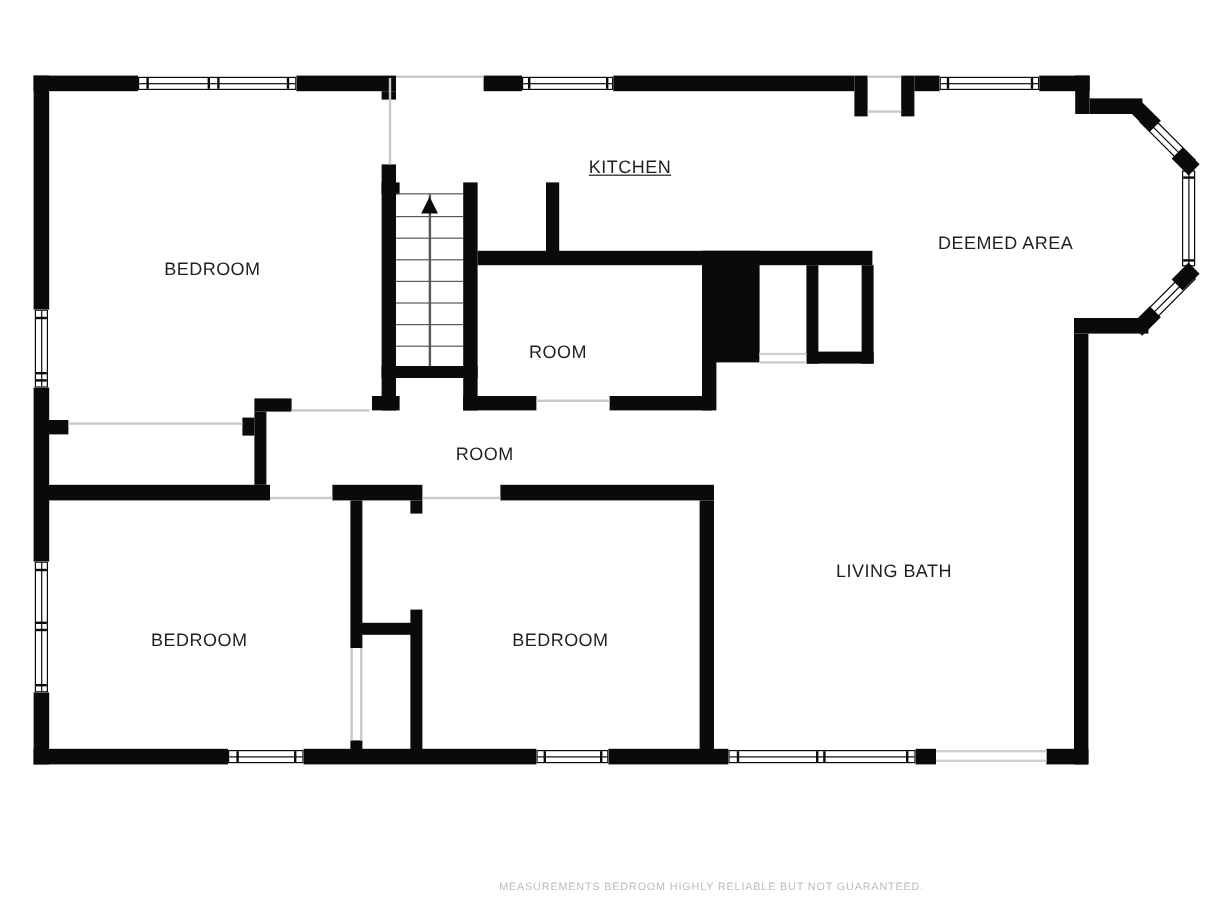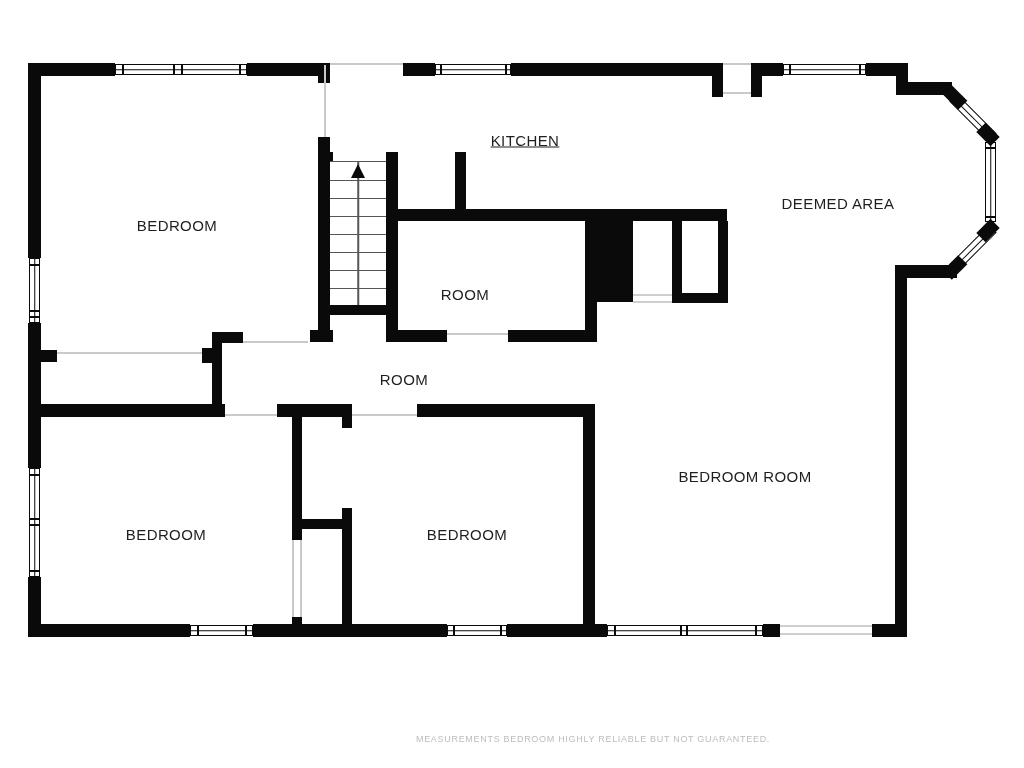--- a/index.html
+++ b/index.html
@@ -158,16 +158,16 @@
         <div class="tread" style="left: 50%; top: 0px; bottom: 0px; width: 1.5px; transform: translateX(-50%);"></div>
         <div class="" style="position: absolute; left: 50%; top: 2px; transform: translateX(-50%); width: 0px; height: 0px; border-left: 7px solid transparent; border-right: 7px solid transparent; border-bottom: 14px solid rgb(10, 10, 10);"></div>
       </div>
       <div class="room-label" style="left: 177px; top: 225px;">BEDROOM</div>
       <div class="room-label" style="left: 525px; top: 140px; text-decoration: underline;">KITCHEN</div>
       <div class="room-label" style="left: 838px; top: 203px;">DEEMED AREA</div>
       <div class="room-label" style="left: 465px; top: 294px;">ROOM</div>
       <div class="room-label" style="left: 404px; top: 379px;">ROOM</div>
       <div class="room-label" style="left: 166px; top: 534px;">BEDROOM</div>
       <div class="room-label" style="left: 467px; top: 534px;">BEDROOM</div>
-      <div class="room-label" style="left: 745px; top: 476px;">BEDROOM ROOM</div>
+      <div class="room-label" style="left: 745px; top: 476px;">LIVING BATH</div>
     </div>
   <div class="disclaimer">MEASUREMENTS BEDROOM HIGHLY RELIABLE BUT NOT GUARANTEED.</div>
 </div>
 
 </body></html>

